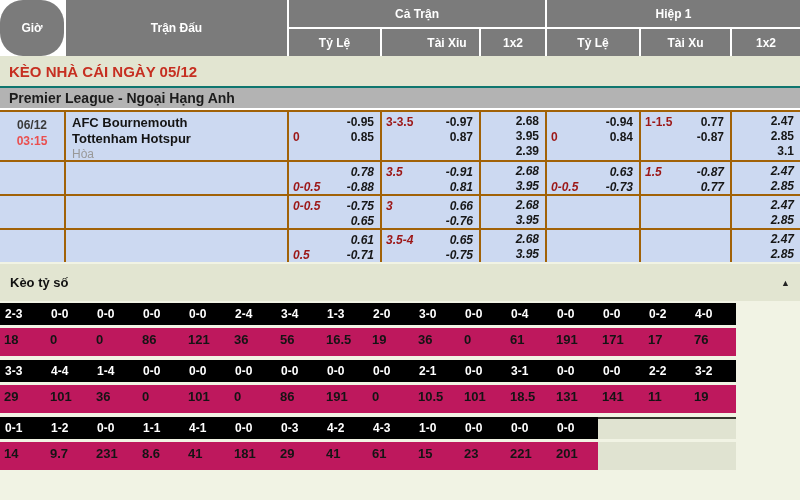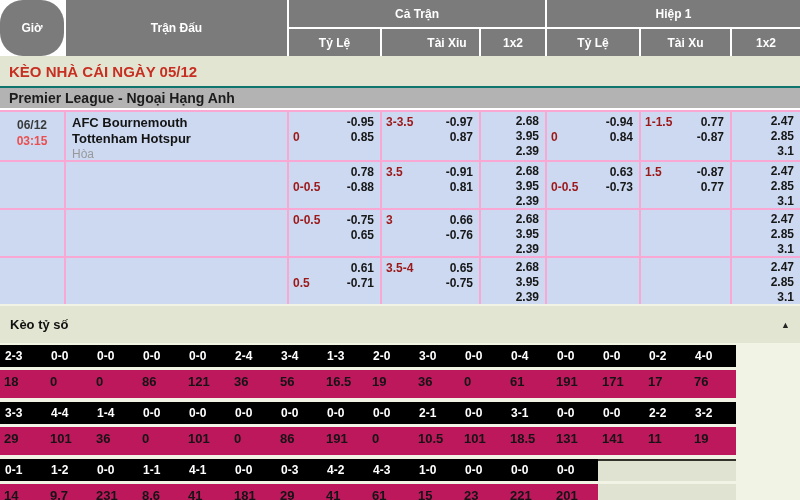--- a/index.html
+++ b/index.html
@@ -32,23 +32,23 @@
     height:30px; background:#e2e5d1; display:flex; align-items:center;
     padding:0 9px; color:#c62f21; font-weight:700; font-size:15px;
   }
   .league {
     height:24px; background:#b3b3b3; border-top:2px solid #0f766e; border-bottom:2px solid #fff;
     display:flex; align-items:center; padding:0 9px;
     font-weight:700; font-size:14px; color:#1c1c1c;
   }
 
   
-  .rows { background:#f9a8d4; padding-top:2px; }
+  .rows { background:#a16207; padding-top:2px; }
   .row { margin-bottom:2px; }
-  .r1 .cell{ height:48px; } .rN .cell{ height:46px; }
+  .r1 .cell{ height:48px; } .rN .cell{ height:32px;font-style:italic; }
   .cell { background:#ccd9f1; overflow:hidden; }
   .time-cell { text-align:center; padding-top:5px; font-weight:700; font-size:12px; color:#3a3a3a; line-height:16px; }
   .time-cell .time { color:#ea4f4f; }
   .match-cell { padding:3px 6px; }
   .match-cell .team { font-weight:700; font-size:13px; color:#141414; line-height:16px; }
   .match-cell .draw { color:#999; font-size:12px; line-height:14px; }
   .odds { padding:3px 6px 0 4px; font-size:12px; font-weight:700; }
   .ln { display:flex; justify-content:space-between; line-height:15px; }
   .hc { color:#9c1717; white-space:pre; }
   .v  { margin-left:auto; color:#171717; }

